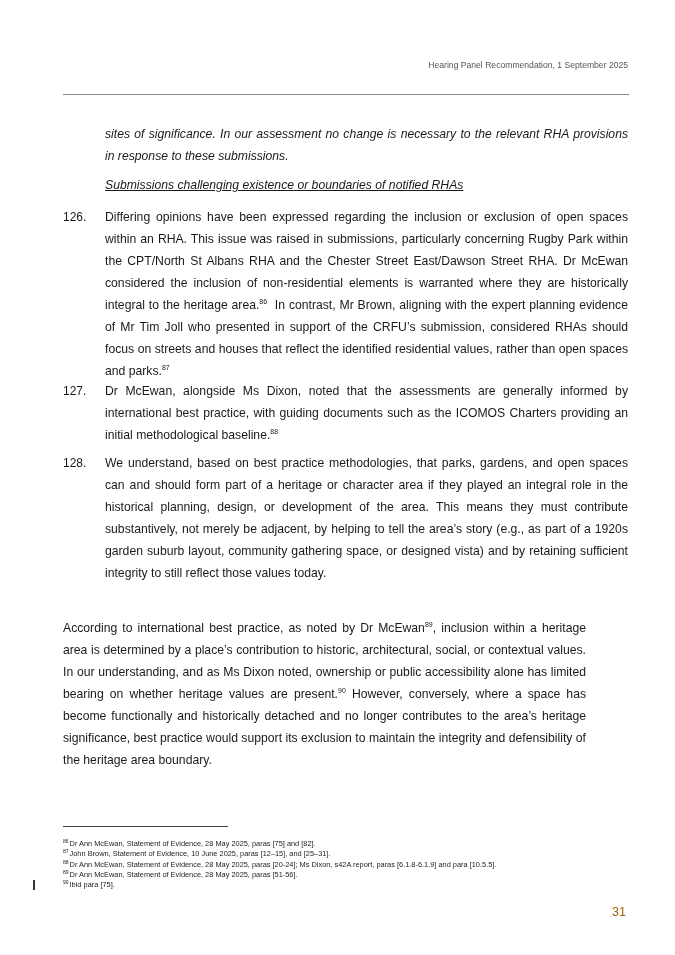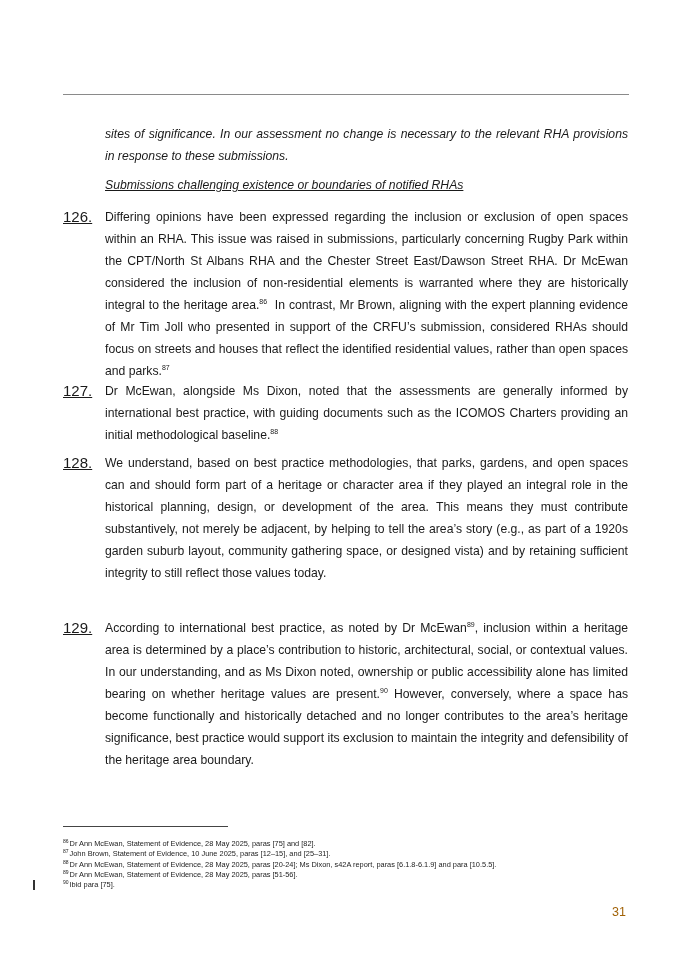--- a/index.html
+++ b/index.html
@@ -45,23 +45,22 @@
     }
     .para {
       position: absolute;
       left: 63px;
       width: 565px;
       display: flex;
     }
     .para-num {
       width: 42px;
       flex: none;
-      font-size: 15px;
+      font-size: 12px;
       line-height: 22px;
-      text-decoration: underline;
     }
     .para-text {
       width: 523px;
     }
     .heading-italic {
       font-style: italic;
       text-decoration: underline;
       font-size: 12.2px;
       line-height: 22px;
     }
@@ -104,20 +103,21 @@
       right: 49px;
       top: 905px;
       font-size: 12.5px;
       color: #a16207;
     }
   </style>
 </head>
 <body>
 
 <div class="header">
+  <div>Hearing Panel Recommendation, 1 September 2025</div>
 </div>
 <div class="header-line"></div>
 
 <div class="block body-text" style="top:123px;font-style:italic;">sites of significance. In our assessment no change is necessary to the relevant RHA provisions in response to these submissions.</div>
 
 <div class="block heading-italic" style="top:174px;">Submissions challenging existence or boundaries of notified RHAs</div>
 
 <div class="para" style="top:206px;">
   <div class="para-num">126.</div>
   <div class="para-text body-text"><span>Differing opinions have been expressed regarding the inclusion or exclusion of open spaces within an RHA. This issue was raised in submissions, particularly concerning Rugby Park within the CPT/North St Albans RHA and the Chester Street East/Dawson Street RHA. Dr McEwan considered the inclusion of non-residential elements is warranted where they are historically integral to the heritage area.</span><sup>86</sup><span>&nbsp; In contrast, Mr Brown, aligning with the expert planning evidence of Mr Tim Joll who presented in support of the CRFU’s submission, considered RHAs should focus on streets and houses that reflect the identified residential values, rather than open spaces and parks.</span><sup>87</sup></div>
@@ -127,21 +127,20 @@
   <div class="para-num">127.</div>
   <div class="para-text body-text"><span>Dr McEwan, alongside Ms Dixon, noted that the assessments are generally informed by international best practice, with guiding documents such as the ICOMOS Charters providing an initial methodological baseline.</span><sup>88</sup></div>
 </div>
 
 <div class="para" style="top:452px;">
   <div class="para-num">128.</div>
   <div class="para-text body-text"><span>We understand, based on best practice methodologies, that parks, gardens, and open spaces can and should form part of a heritage or character area if they played an integral role in the historical planning, design, or development of the area. This means they must contribute substantively, not merely be adjacent, by helping to tell the area’s story (e.g., as part of a 1920s garden suburb layout, community gathering space, or designed vista) and by retaining sufficient integrity to still reflect those values today.</span></div>
 </div>
 
 <div class="para" style="top:617px;">
-  <div class="para-num">129.</div>
   <div class="para-text body-text"><span>According to international best practice, as noted by Dr McEwan</span><sup>89</sup><span>, inclusion within a heritage area is determined by a place’s contribution to historic, architectural, social, or contextual values. In our understanding, and as Ms Dixon noted, ownership or public accessibility alone has limited bearing on whether heritage values are present.</span><sup>90</sup><span> However, conversely, where a space has become functionally and historically detached and no longer contributes to the area’s heritage significance, best practice would support its exclusion to maintain the integrity and defensibility of the heritage area boundary.</span></div>
 </div>
 
 <div class="fn-rule"></div>
 
 <div class="footnotes">
   <div><sup>86</sup><span>Dr Ann McEwan, Statement of Evidence, 28 May 2025, paras [75] and [82].</span></div>
   <div><sup>87</sup><span>John Brown, Statement of Evidence, 10 June 2025, paras [12–15], and [25–31].</span></div>
   <div><sup>88</sup><span>Dr Ann McEwan, Statement of Evidence, 28 May 2025, paras [20-24]; Ms Dixon, s42A report, paras [6.1.8-6.1.9] and para [10.5.5].</span></div>
   <div><sup>89</sup><span>Dr Ann McEwan, Statement of Evidence, 28 May 2025, paras [51-56].</span></div>

